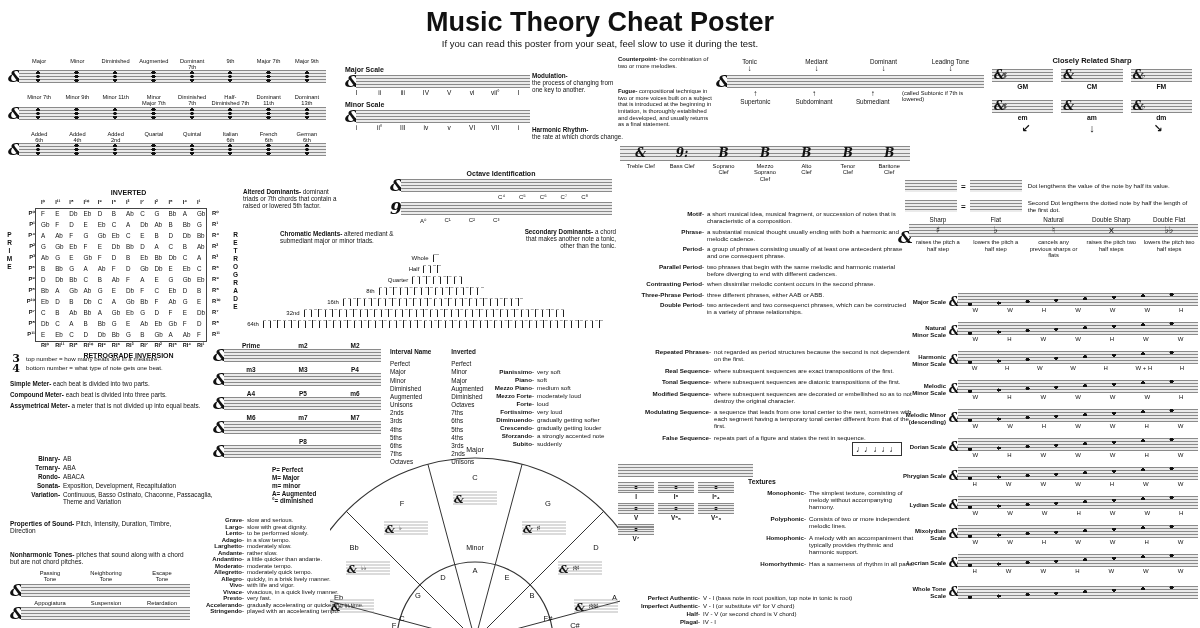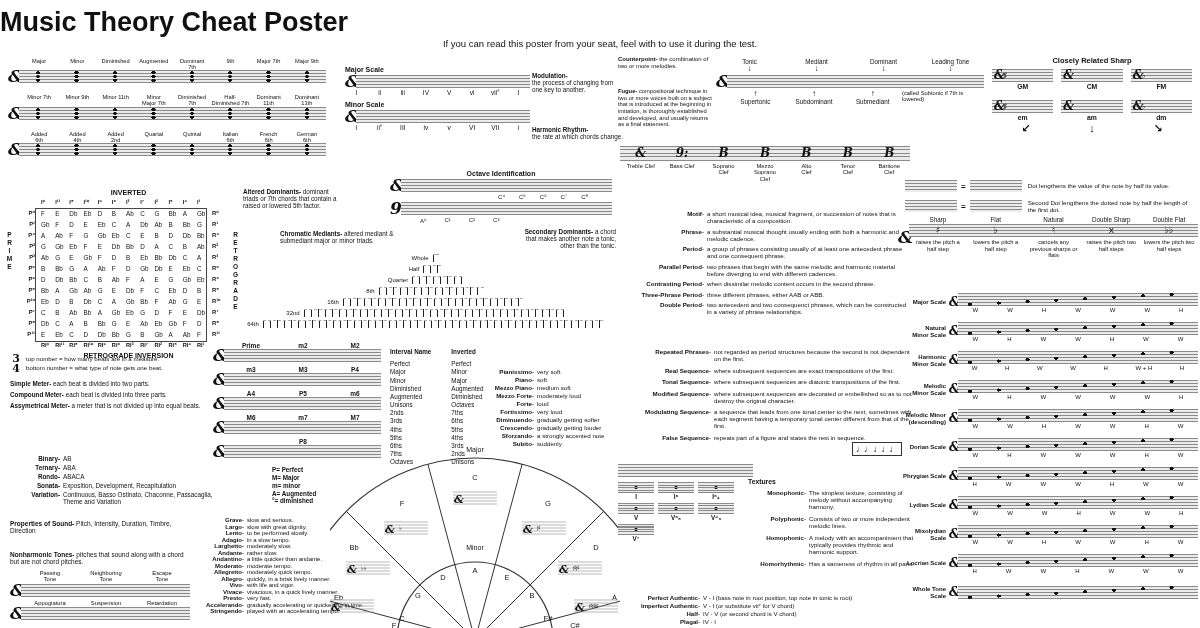--- a/index.html
+++ b/index.html
@@ -1,20 +1,20 @@
 <!DOCTYPE html>
 <html><head>
 <meta charset="utf-8">
 <style>
   html,body{margin:0;padding:0;background:#fff}
   .poster{position:relative;width:1200px;height:628px;overflow:hidden;background:#fff;
     font-family:"Liberation Sans","DejaVu Sans",sans-serif;color:#111}
   .sec{position:absolute}
   b{font-weight:bold}
-  .t-title{font-size:27px;font-weight:bold;line-height:1.05;margin:0}
+  .t-title{font-size:27px;font-weight:bold;text-align:center;line-height:1.05;margin:0}
   .t-sub{font-size:9.5px;text-align:center;margin-top:2px}
   .staff{height:13px;background-color:#ebebeb;
     background-image:repeating-linear-gradient(to bottom,#8a8a8a 0,#8a8a8a 1px,transparent 1px,transparent 3px)}
   .clef-g{font-family:"DejaVu Serif",serif;font-style:italic;font-weight:bold;font-size:17px;line-height:13px;width:11px;display:inline-block}
   .clef-sm{font-size:12px;width:9px}
   
   .crow{margin-bottom:11px}
   .clabels{display:flex;margin-left:12px}
   .clabel{flex:1;text-align:center;font-size:5.7px;line-height:1.08;white-space:pre-line;min-height:12px}
   .cstaffline{display:flex;align-items:center}
@@ -134,21 +134,21 @@
   .nhlabels{display:flex;margin-left:12px}
   .nhlabels span{flex:1;text-align:center;font-size:5.8px;white-space:pre-line;line-height:1.1}
 </style>
 </head>
 <body>
 
 <div class="poster">
 
   <div class="sec" style="left:0;top:8px;width:1200px">
     <h1 class="t-title">Music Theory Cheat Poster</h1>
-    <div class="t-sub">If you can read this poster from your seat, feel with to use it during the test.</div>
+    <div class="t-sub">If you can read this poster from your seat, feel slow to use it during the test.</div>
   </div>
 
   <div class="sec" style="left:8px;top:58px;width:318px">
     <div>
         <div class="crow">
         <div class="clabels">
             <span class="clabel">Major</span>
             <span class="clabel">Minor</span>
             <span class="clabel">Diminished</span>
             <span class="clabel">Augmented</span>

